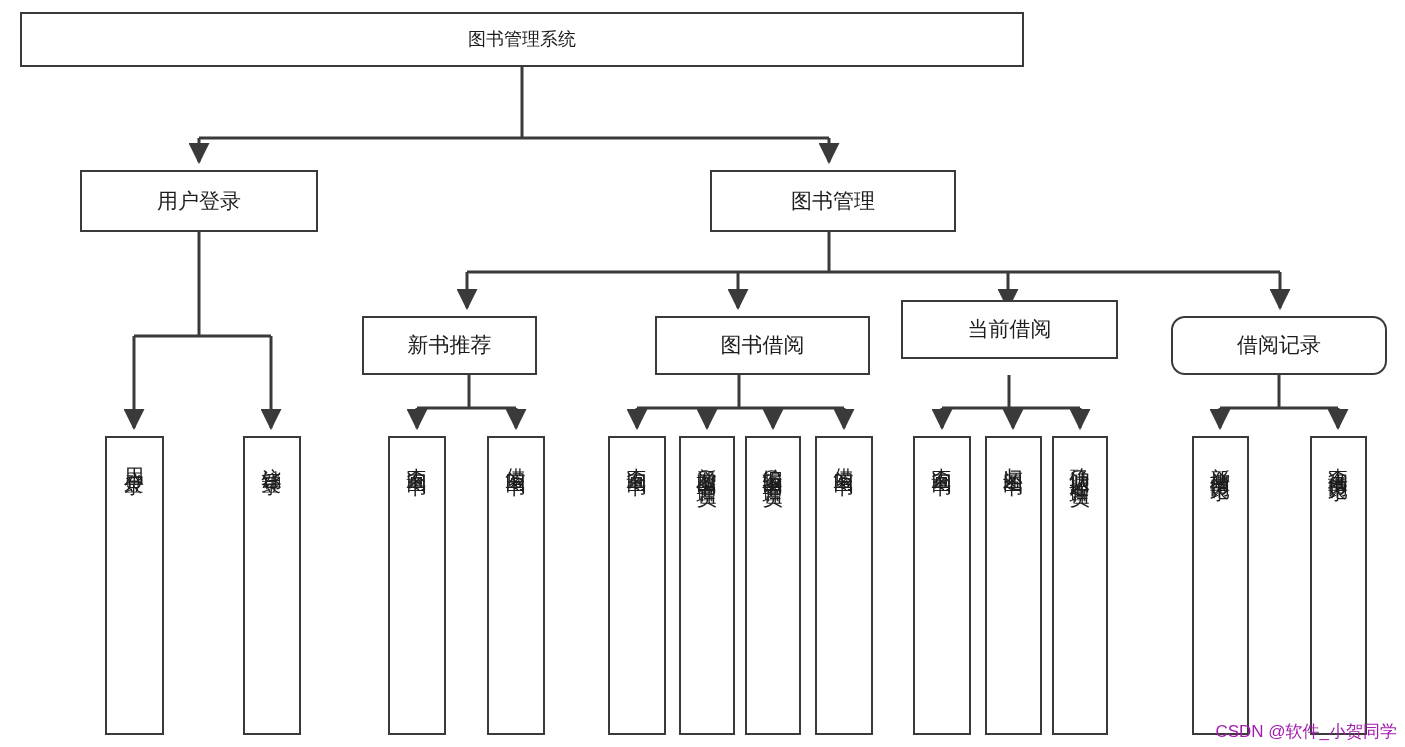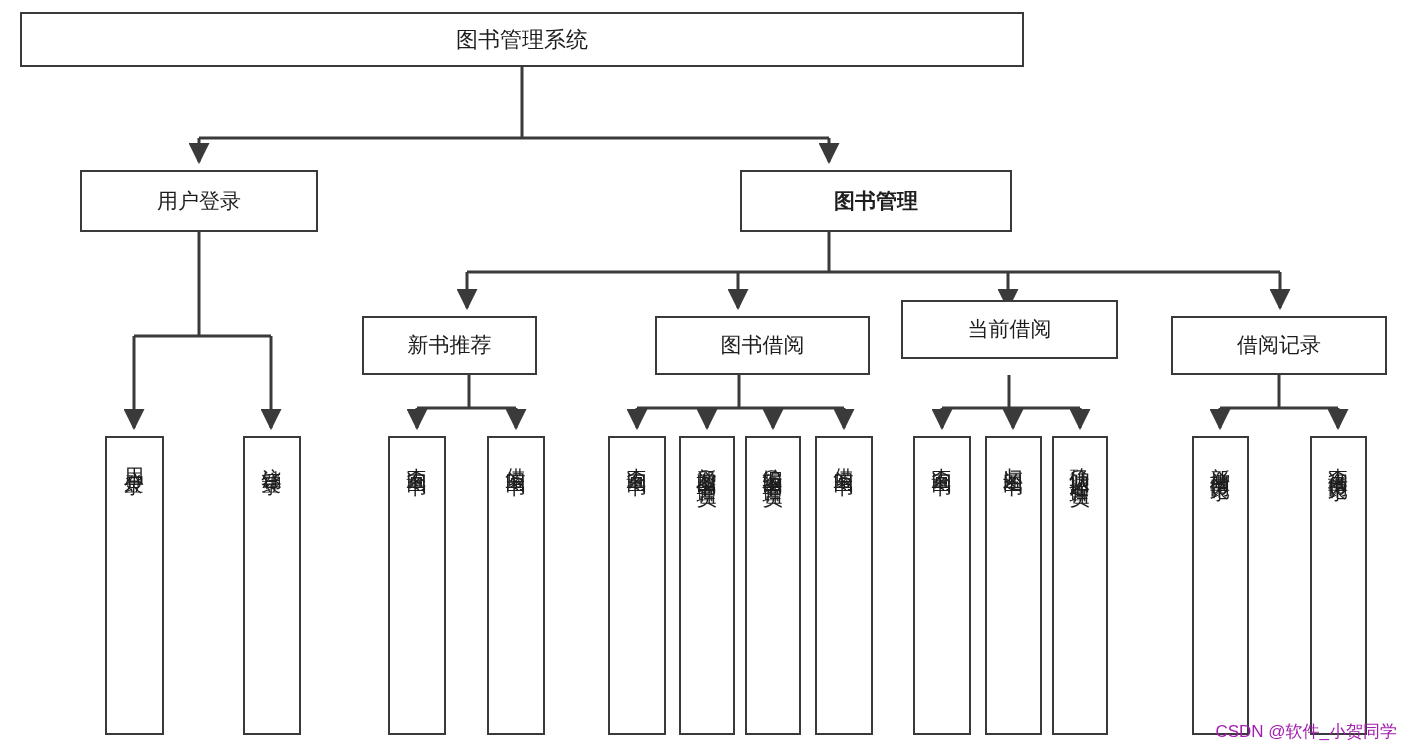--- a/index.html
+++ b/index.html
@@ -37,21 +37,21 @@
   .node .label {
     color: #1d1d1d;
     line-height: 1.18;
     text-align: center;
     white-space: nowrap;
   }
   .node.horizontal .label {
     font-size: 21px;
   }
   .node.root .label {
-    font-size: 22px;
+    font-size: 18px;
   }
   .node.vertical {
     align-items: flex-start;
     padding-top: 14px;
   }
   .node.vertical .label {
     writing-mode: vertical-rl;
     text-orientation: upright;
     font-size: 20px;
     letter-spacing: 3px;
@@ -138,34 +138,34 @@
     </g>
   </svg>
 
   <div class="node root horizontal" style="left:20px; top:12px; width:1004px; height:55px;">
     <span class="label">图书管理系统</span>
   </div>
 
   <div class="node horizontal" style="left:80px; top:170px; width:238px; height:62px;">
     <span class="label">用户登录</span>
   </div>
-  <div class="node horizontal" style="left:740px; top:170px; width:272px; height:62px;font-weight:bold;">
+  <div class="node horizontal" style="left:710px; top:170px; width:246px; height:62px;">
     <span class="label">图书管理</span>
   </div>
 
   <div class="node horizontal" style="left:362px; top:316px; width:175px; height:59px;">
     <span class="label">新书推荐</span>
   </div>
   <div class="node horizontal" style="left:655px; top:316px; width:215px; height:59px;">
     <span class="label">图书借阅</span>
   </div>
   <div class="node horizontal" style="left:901px; top:300px; width:217px; height:59px;">
     <span class="label">当前借阅</span>
   </div>
-  <div class="node horizontal" style="left:1171px; top:316px; width:216px; height:59px;">
+  <div class="node horizontal" style="left:1171px; top:316px; width:216px; height:59px;border-radius:14px;">
     <span class="label">借阅记录</span>
   </div>
 
   <div class="node vertical" style="left:105px; top:436px; width:59px; height:299px;">
     <span class="label">用户登录</span>
   </div>
   <div class="node vertical" style="left:243px; top:436px; width:58px; height:299px;">
     <span class="label">注销登录</span>
   </div>
   <div class="node vertical" style="left:388px; top:436px; width:58px; height:299px;">

